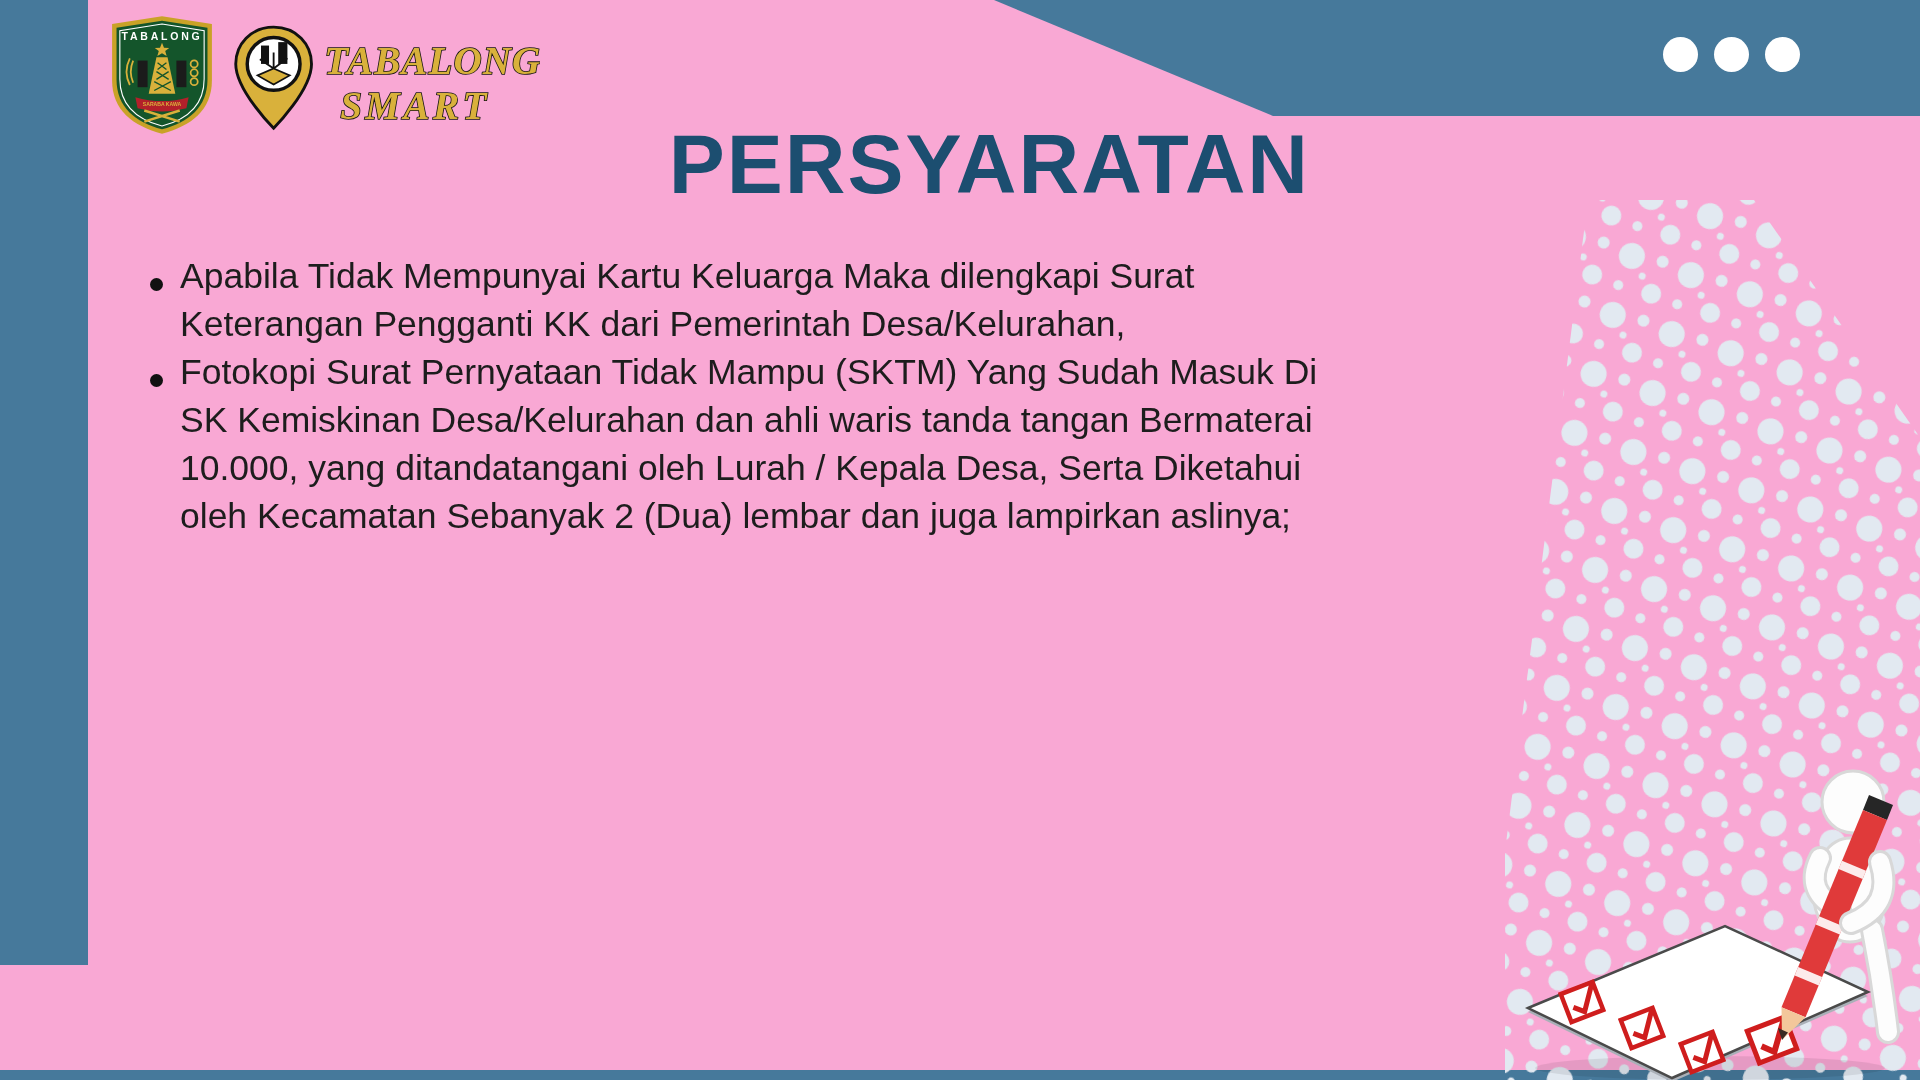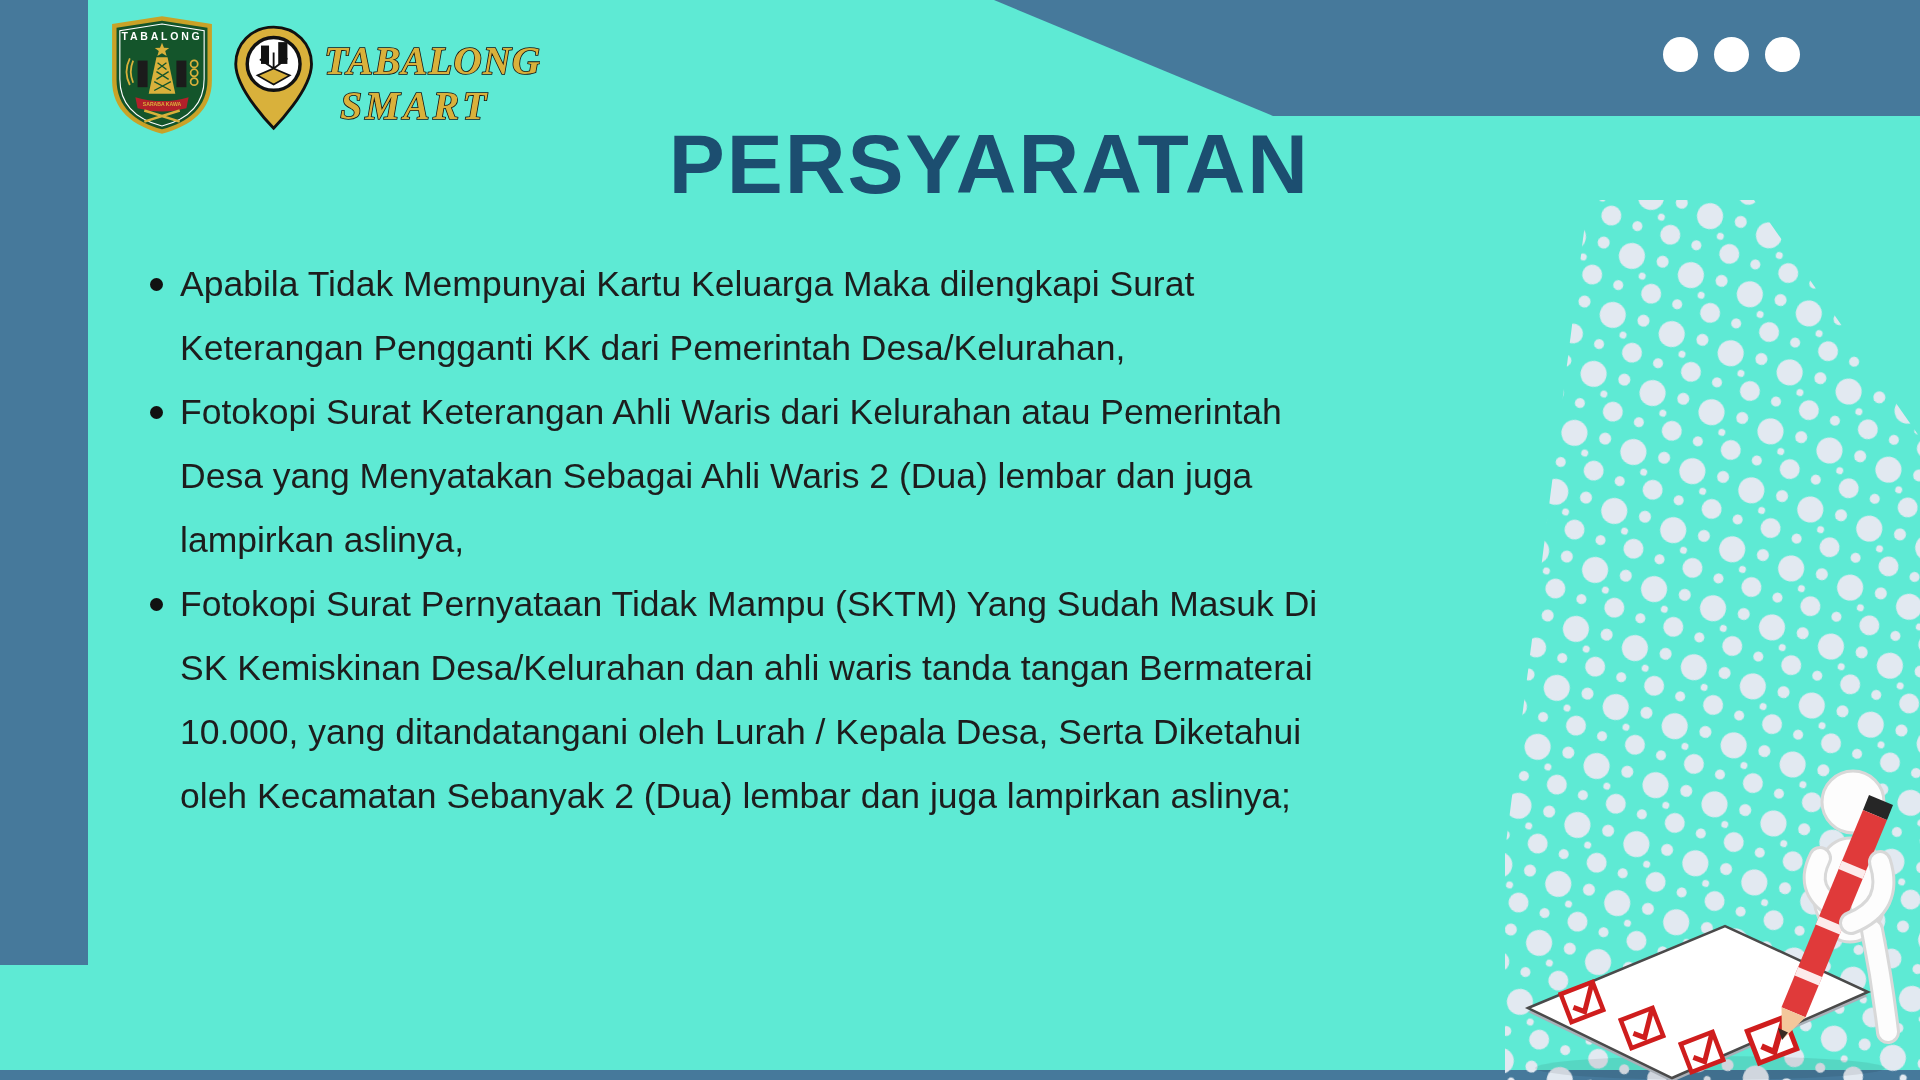--- a/index.html
+++ b/index.html
@@ -1,39 +1,39 @@
 <!DOCTYPE html>
 <html style="--accent: #46799b; --title: #1c4e70; --text: #1d1d1d; --dots: #e2e9f1; --red: #cf1d1d; --gold: #d9b13b; --green: #17522b; --pencil: #e03a3a;"><head>
 <meta charset="utf-8">
 <style>
   :root{
     --accent:#46799b; --title:#1c4e70; --text:#1d1d1d; --dots:#e2e9f1;
     --red:#cf1d1d; --gold:#d9b13b; --green:#17522b; --pencil:#e03a3a;
   }
   html,body{margin:0;padding:0;background:#888;}
   .slide{
-    position:relative; width:1920px; height:1080px; background:#5eead4;
+    position:relative; width:1920px; height:1080px; background:#f9a8d4;
     overflow:hidden; font-family:"Liberation Sans", sans-serif;
   }
   .left-bar{position:absolute;left:0;top:0;width:88px;height:965px;background:var(--accent);}
   .bottom-bar{position:absolute;left:0;top:1070px;width:1920px;height:10px;background:var(--accent);}
   .corner-banner{
     position:absolute;left:0;top:0;width:1920px;height:116px;background:var(--accent);
     clip-path:polygon(994px 0,1920px 0,1920px 116px,1273px 116px);
   }
   .banner-dots{position:absolute;top:37px;left:1663px;display:flex;gap:16px;}
   .banner-dot{width:35px;height:35px;border-radius:50%;background:#fff;}
   .logos{position:absolute;left:104px;top:14px;display:flex;align-items:flex-start;gap:10px;z-index:4;}
   .title{
     position:absolute;left:330px;top:116px;width:980px;margin:0;text-align:right;
     font-size:84px;font-weight:bold;letter-spacing:2px;color:var(--title);z-index:3;
   }
   .bullets{position:absolute;left:146px;top:252px;width:1365px;margin:0;padding:0;list-style:none;z-index:3;}
   .bullets li{
-    position:relative;padding-left:34px;font-size:35.5px;line-height:64px;
+    position:relative;padding-left:34px;font-size:35.5px;line-height:48px;
     color:var(--text);white-space:pre-line;
   }
   .bullets li::before{
     content:"";position:absolute;left:4px;top:26px;width:13px;height:13px;
     border-radius:50%;background:#111;
   }
   .dots-decor{
     position:absolute;left:1505px;top:200px;width:415px;height:880px;z-index:1;
     clip-path:polygon(20% 0,60% 0,100% 27%,100% 100%,0 100%,0 74%);
   }
@@ -85,23 +85,20 @@
       <text x="82" y="45" font-family="Liberation Serif, serif" font-style="italic" font-weight="bold" font-size="34" fill="#d9b13b" stroke="#111111" stroke-width="1.4" paint-order="stroke" letter-spacing="1">TABALONG</text>
       <text x="96" y="84" font-family="Liberation Serif, serif" font-style="italic" font-weight="bold" font-size="34" fill="#d9b13b" stroke="#111111" stroke-width="1.4" paint-order="stroke" letter-spacing="3">SMART</text>
     </svg>
   </div>
 
   <h1 class="title">PERSYARATAN</h1>
 
   <ul class="bullets">
     <li>Apabila Tidak Mempunyai Kartu Keluarga Maka dilengkapi Surat
 Keterangan Pengganti KK dari Pemerintah Desa/Kelurahan,</li>
-    <li>Fotokopi Surat Keterangan Ahli Waris dari Kelurahan atau Pemerintah
-Desa yang Menyatakan Sebagai Ahli Waris 2 (Dua) lembar dan juga
-lampirkan aslinya,</li>
     <li>Fotokopi Surat Pernyataan Tidak Mampu (SKTM) Yang Sudah Masuk Di
 SK Kemiskinan Desa/Kelurahan dan ahli waris tanda tangan Bermaterai
 10.000, yang ditandatangani oleh Lurah / Kepala Desa, Serta Diketahui
 oleh Kecamatan Sebanyak 2 (Dua) lembar dan juga lampirkan aslinya;</li>
   </ul>
 
   <svg class="dots-decor" width="415" height="880">
     <defs>
       <pattern id="halftone" width="62" height="62" patternUnits="userSpaceOnUse" patternTransform="rotate(18)">
         <g fill="#e2e9f1">

